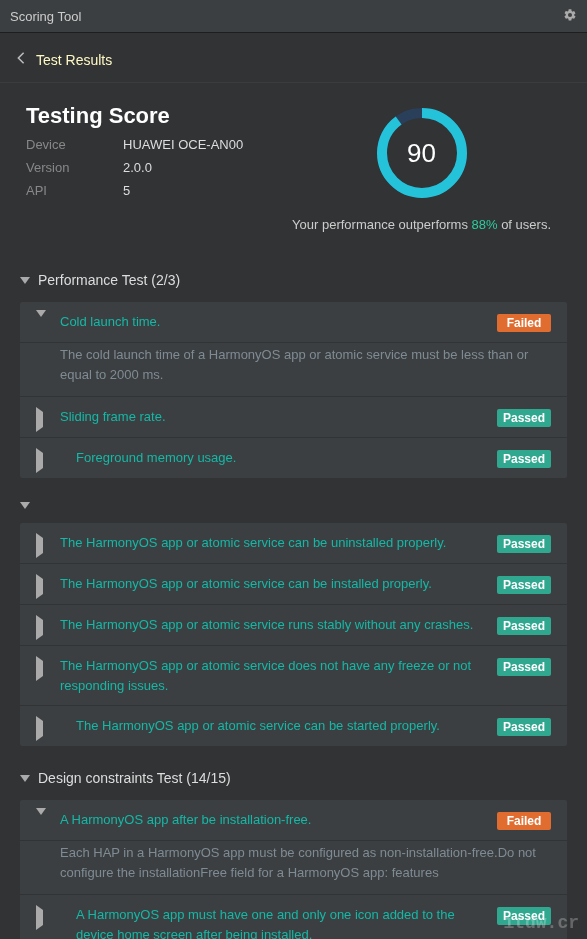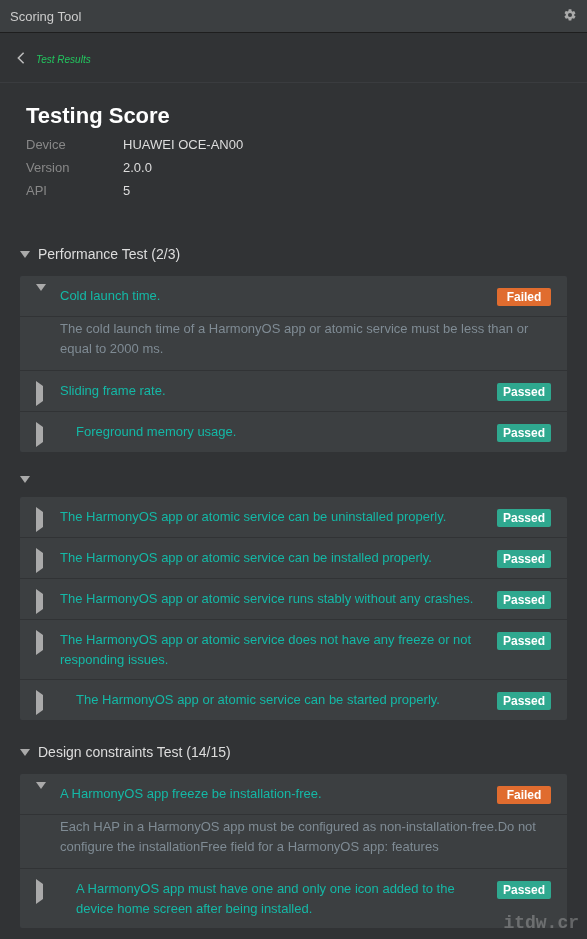--- a/index.html
+++ b/index.html
@@ -31,21 +31,21 @@
   overflow-y: auto;
 }
 .back-row {
   display: flex;
   align-items: center;
   padding: 18px 16px 14px 16px;
   gap: 10px;
   border-bottom: 1px solid #3a3c3f;
 }
 .chev-left { color: #bbb; font-size: 14px; }
-.back-label { font-size: 10px; color: #22c55e; font-style: italic; }
+.back-label { font-size: 14px; color: #fef9c3; }
 .header-section {
   display: flex;
   padding: 20px 26px 26px 26px;
   justify-content: space-between;
 }
 .left-head { flex: 1; }
 .heading { font-size: 22px; font-weight: 600; color: #fff; margin-bottom: 8px; }
 .kv-row { display: flex; margin-bottom: 8px; font-size: 13px; }
 .kv-key { width: 60px; color: #888; }
 .kv-val { color: #ddd; margin-left: 37px; }
@@ -167,20 +167,32 @@
       </div>
       <div class="kv-row">
         <span class="kv-key">Version</span>
         <span class="kv-val">2.0.0</span>
       </div>
       <div class="kv-row">
         <span class="kv-key">API</span>
         <span class="kv-val">5</span>
       </div>
     </div>
+    <div class="right-head">
+      <div class="ring-wrap">
+        <svg width="100" height="100" viewBox="0 0 100 100">
+          <circle cx="50" cy="50" r="40" stroke="#2a3f5a" stroke-width="10" fill="none"></circle>
+          <circle cx="50" cy="50" r="40" stroke="#25c3da" stroke-width="10" fill="none" stroke-dasharray="226 251" stroke-linecap="butt"></circle>
+        </svg>
+        <div class="score-num">90</div>
+      </div>
+      <div class="outperform">
+        <span>Your performance outperforms </span><span class="pct">88%</span><span> of users.</span>
+      </div>
+    </div>
   </div>
 
   <div class="section-header">
     <span class="tri"></span>
     <span class="section-title">Performance Test (2/3)</span>
   </div>
   <div class="test-group">
     <div class="test-row">
       <span class="toggle"><span class="tri"></span></span>
       <span class="test-label">Cold launch time.</span>
@@ -234,21 +246,21 @@
 
   <div class="spacer"></div>
 
   <div class="section-header">
     <span class="tri"></span>
     <span class="section-title">Design constraints Test (14/15)</span>
   </div>
   <div class="test-group">
     <div class="test-row">
       <span class="toggle"><span class="tri"></span></span>
-      <span class="test-label">A HarmonyOS app freeze be installation-free.</span>
+      <span class="test-label">A HarmonyOS app after be installation-free.</span>
       <span class="status failed">Failed</span>
     </div>
     <div class="desc-row">Each HAP in a HarmonyOS app must be configured as non-installation-free.Do not configure the installationFree field for a HarmonyOS app: features</div>
     <div class="test-row">
       <span class="toggle"><span class="tri-right"></span></span>
       <span class="test-label">A HarmonyOS app must have one and only one icon added to the device home screen after being installed.</span>
       <span class="status passed">Passed</span>
     </div>
 
   </div>

